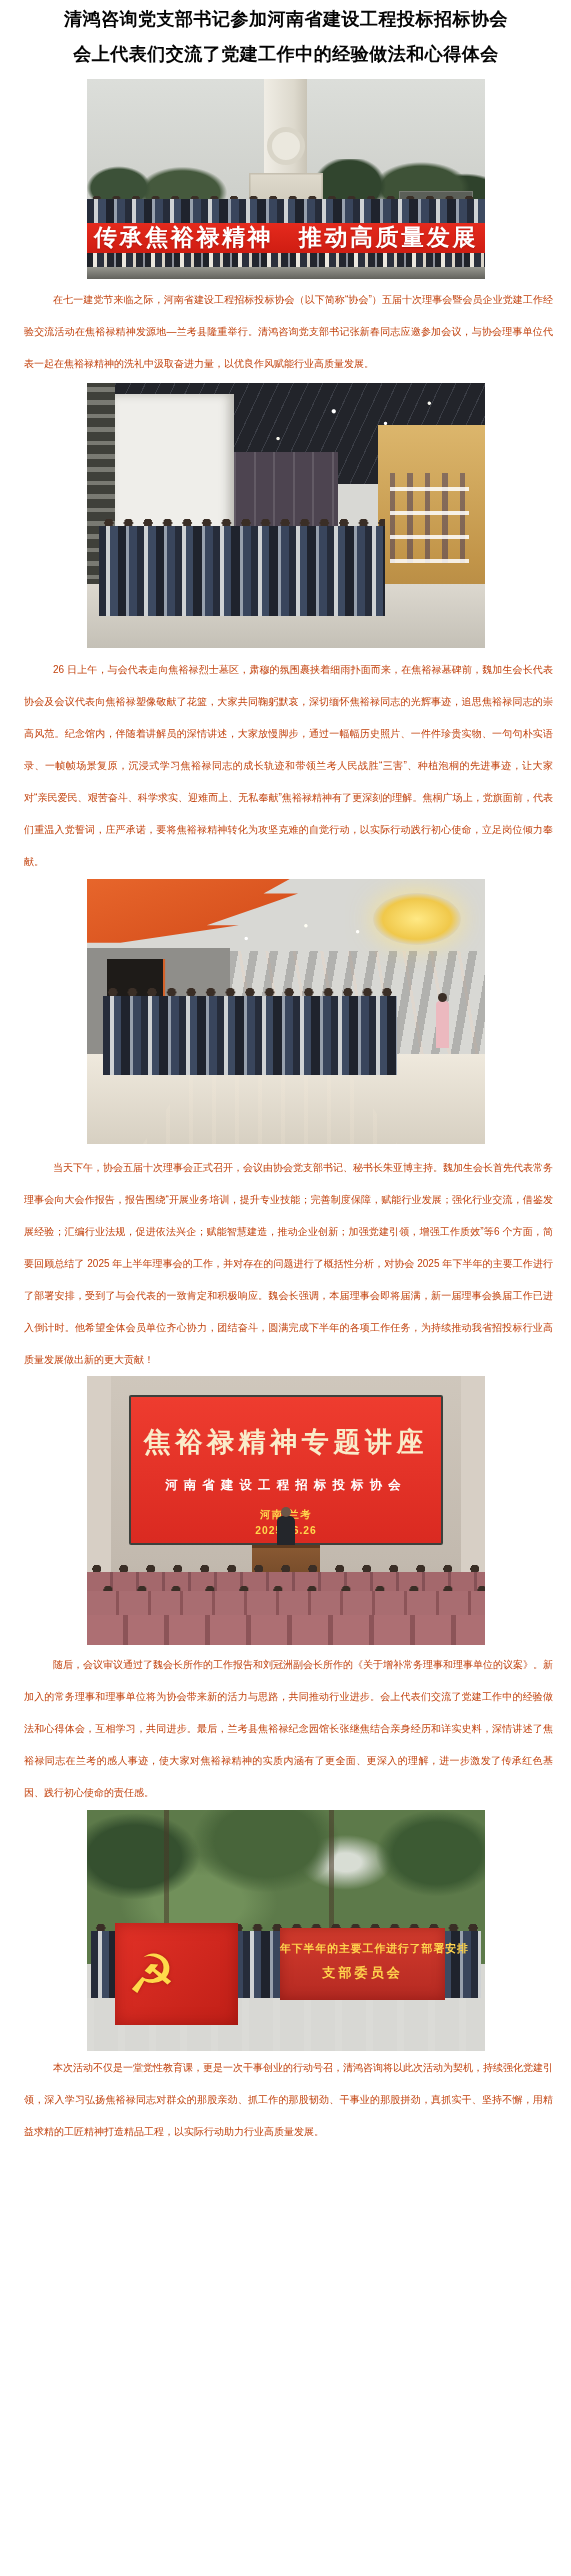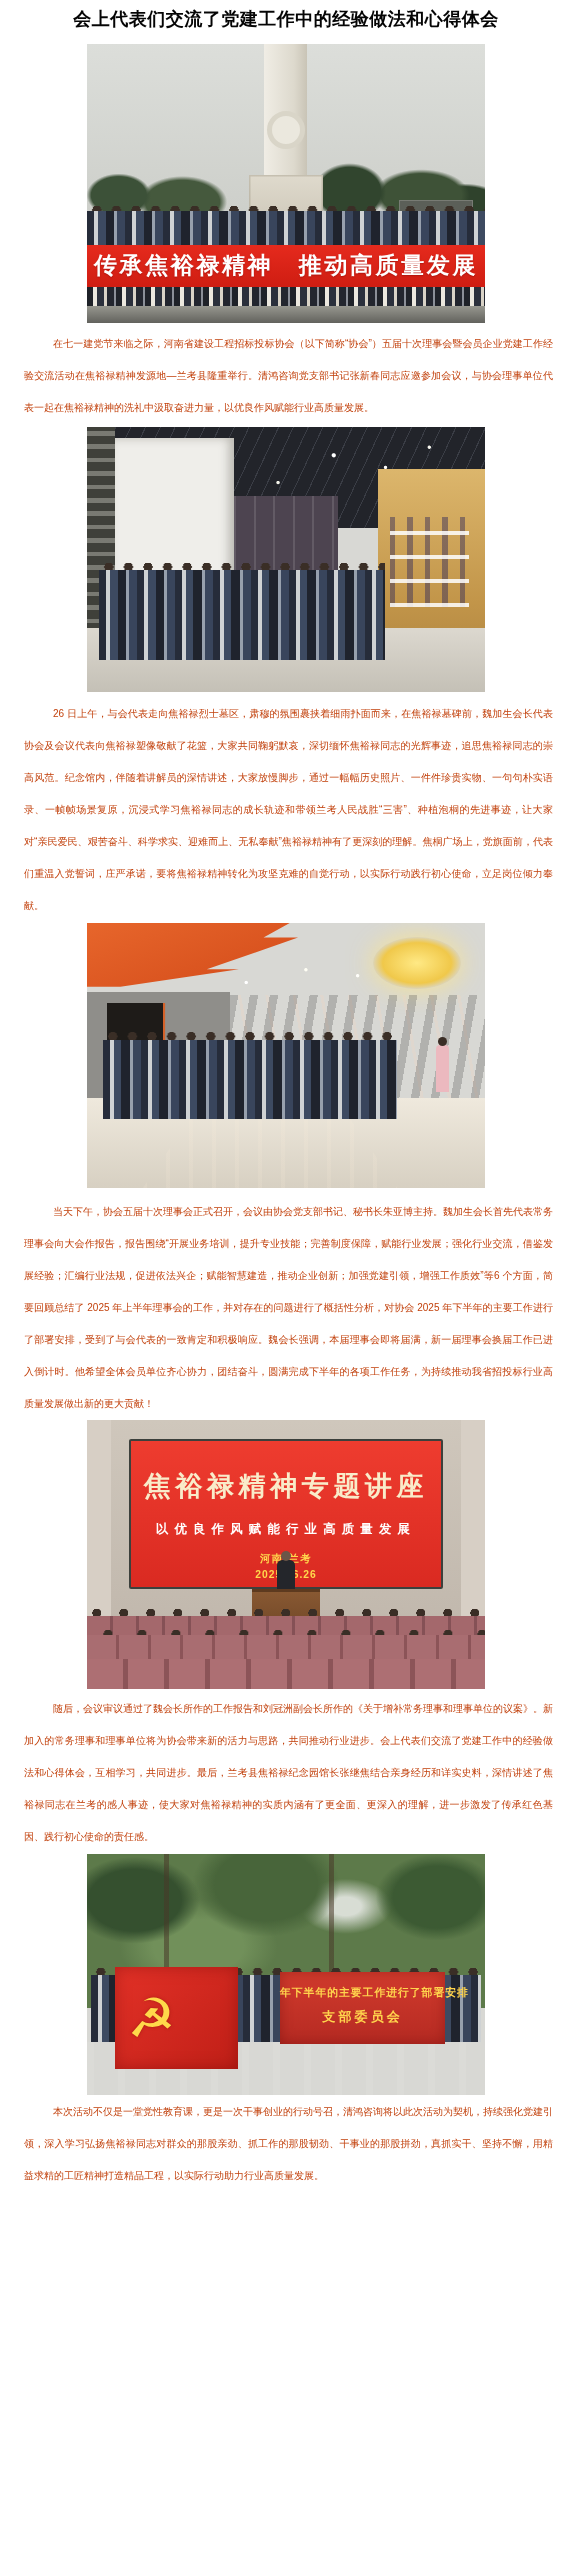--- a/index.html
+++ b/index.html
@@ -18,21 +18,21 @@
   .para{font-size:10px;line-height:32px;text-align:justify;text-justify:inter-ideograph;
     margin:5.7px 19px 0 24px;text-indent:29px;color:#c2410c;font-weight:400;}
   #para1{margin-top:5.7px;}
   #para2{margin-top:5.7px;}
   #para3{margin-top:7.7px;}
   #para4{margin-top:4.1px;}
   #para5{margin-top:1px;}
 
   
   figure.photo{width:398px;margin:0 auto;position:relative;overflow:hidden;padding:0;background:#d8d8d4;}
-  #photo1{height:279px;margin-top:6.7px;}
+  #photo1{height:200px;margin-top:6.7px;}
   #photo2{height:265px;margin-top:2.6px;}
   #photo3{height:265px;margin-top:1.5px;}
   #photo4{height:269px;margin-top:0;}
   #photo5{height:241px;margin-top:1px;}
   .abs{position:absolute;}
 
   
   .crowd{position:absolute;background-image:repeating-linear-gradient(90deg,
     #262c3a 0 7.2px,#cfd2d4 7.2px 10.8px,#3d4a61 10.8px 18.5px,#1f232d 18.5px 27px,
     #97a0ad 27px 30px,#39455c 30px 38px);}
@@ -166,20 +166,21 @@
   .p5-banner-line2{margin-top:8.2px;font-size:13px;font-weight:700;color:#ffd44d;letter-spacing:3.1px;}
 
   .bottom-spacer{height:399px;background:#ffffff;}
 </style>
 </head>
 <body>
 
 <div class="page">
 
   <div class="title-block">
+    <div class="title-line">清鸿咨询党支部书记参加河南省建设工程投标招标协会</div>
     <div class="title-line">会上代表们交流了党建工作中的经验做法和心得体会</div>
   </div>
 
   <figure class="photo" id="photo1">
     <div class="abs p1-sky"></div>
     <div class="abs p1-trees"></div>
     <div class="abs p1-column"></div>
     <div class="abs p1-wreath"></div>
     <div class="abs p1-pedestal"></div>
     <div class="abs p1-screen"></div>
@@ -223,21 +224,21 @@
   </figure>
 
   <p class="para" id="para3">当天下午，协会五届十次理事会正式召开，会议由协会党支部书记、秘书长朱亚博主持。魏加生会长首先代表常务理事会向大会作报告，报告围绕“开展业务培训，提升专业技能；完善制度保障，赋能行业发展；强化行业交流，借鉴发展经验；汇编行业法规，促进依法兴企；赋能智慧建造，推动企业创新；加强党建引领，增强工作质效”等6 个方面，简要回顾总结了 2025 年上半年理事会的工作，并对存在的问题进行了概括性分析，对协会 2025 年下半年的主要工作进行了部署安排，受到了与会代表的一致肯定和积极响应。魏会长强调，本届理事会即将届满，新一届理事会换届工作已进入倒计时。他希望全体会员单位齐心协力，团结奋斗，圆满完成下半年的各项工作任务，为持续推动我省招投标行业高质量发展做出新的更大贡献！</p>
 
   <figure class="photo" id="photo4">
     <div class="abs p4-wall"></div>
     <div class="abs p4-pillar-l"></div>
     <div class="abs p4-pillar-r"></div>
     <div class="abs p4-screen">
       <div class="p4-screen-title">焦裕禄精神专题讲座</div>
-      <div class="p4-screen-sub">以优良作风赋能行业高质量发展</div>
+      <div class="p4-screen-sub">河南省建设工程招标投标协会</div>
       <div class="p4-screen-loc">河南·兰考</div>
       <div class="p4-screen-date">2025.06.26</div>
     </div>
     <div class="abs p4-speaker"></div>
     <div class="abs p4-podium"></div>
     <div class="abs heads p4-heads1"></div>
     <div class="p4-seat-row p4-row1"></div>
     <div class="abs heads p4-heads2"></div>
     <div class="p4-seat-row p4-row2"></div>
     <div class="p4-seat-row p4-row3"></div>

